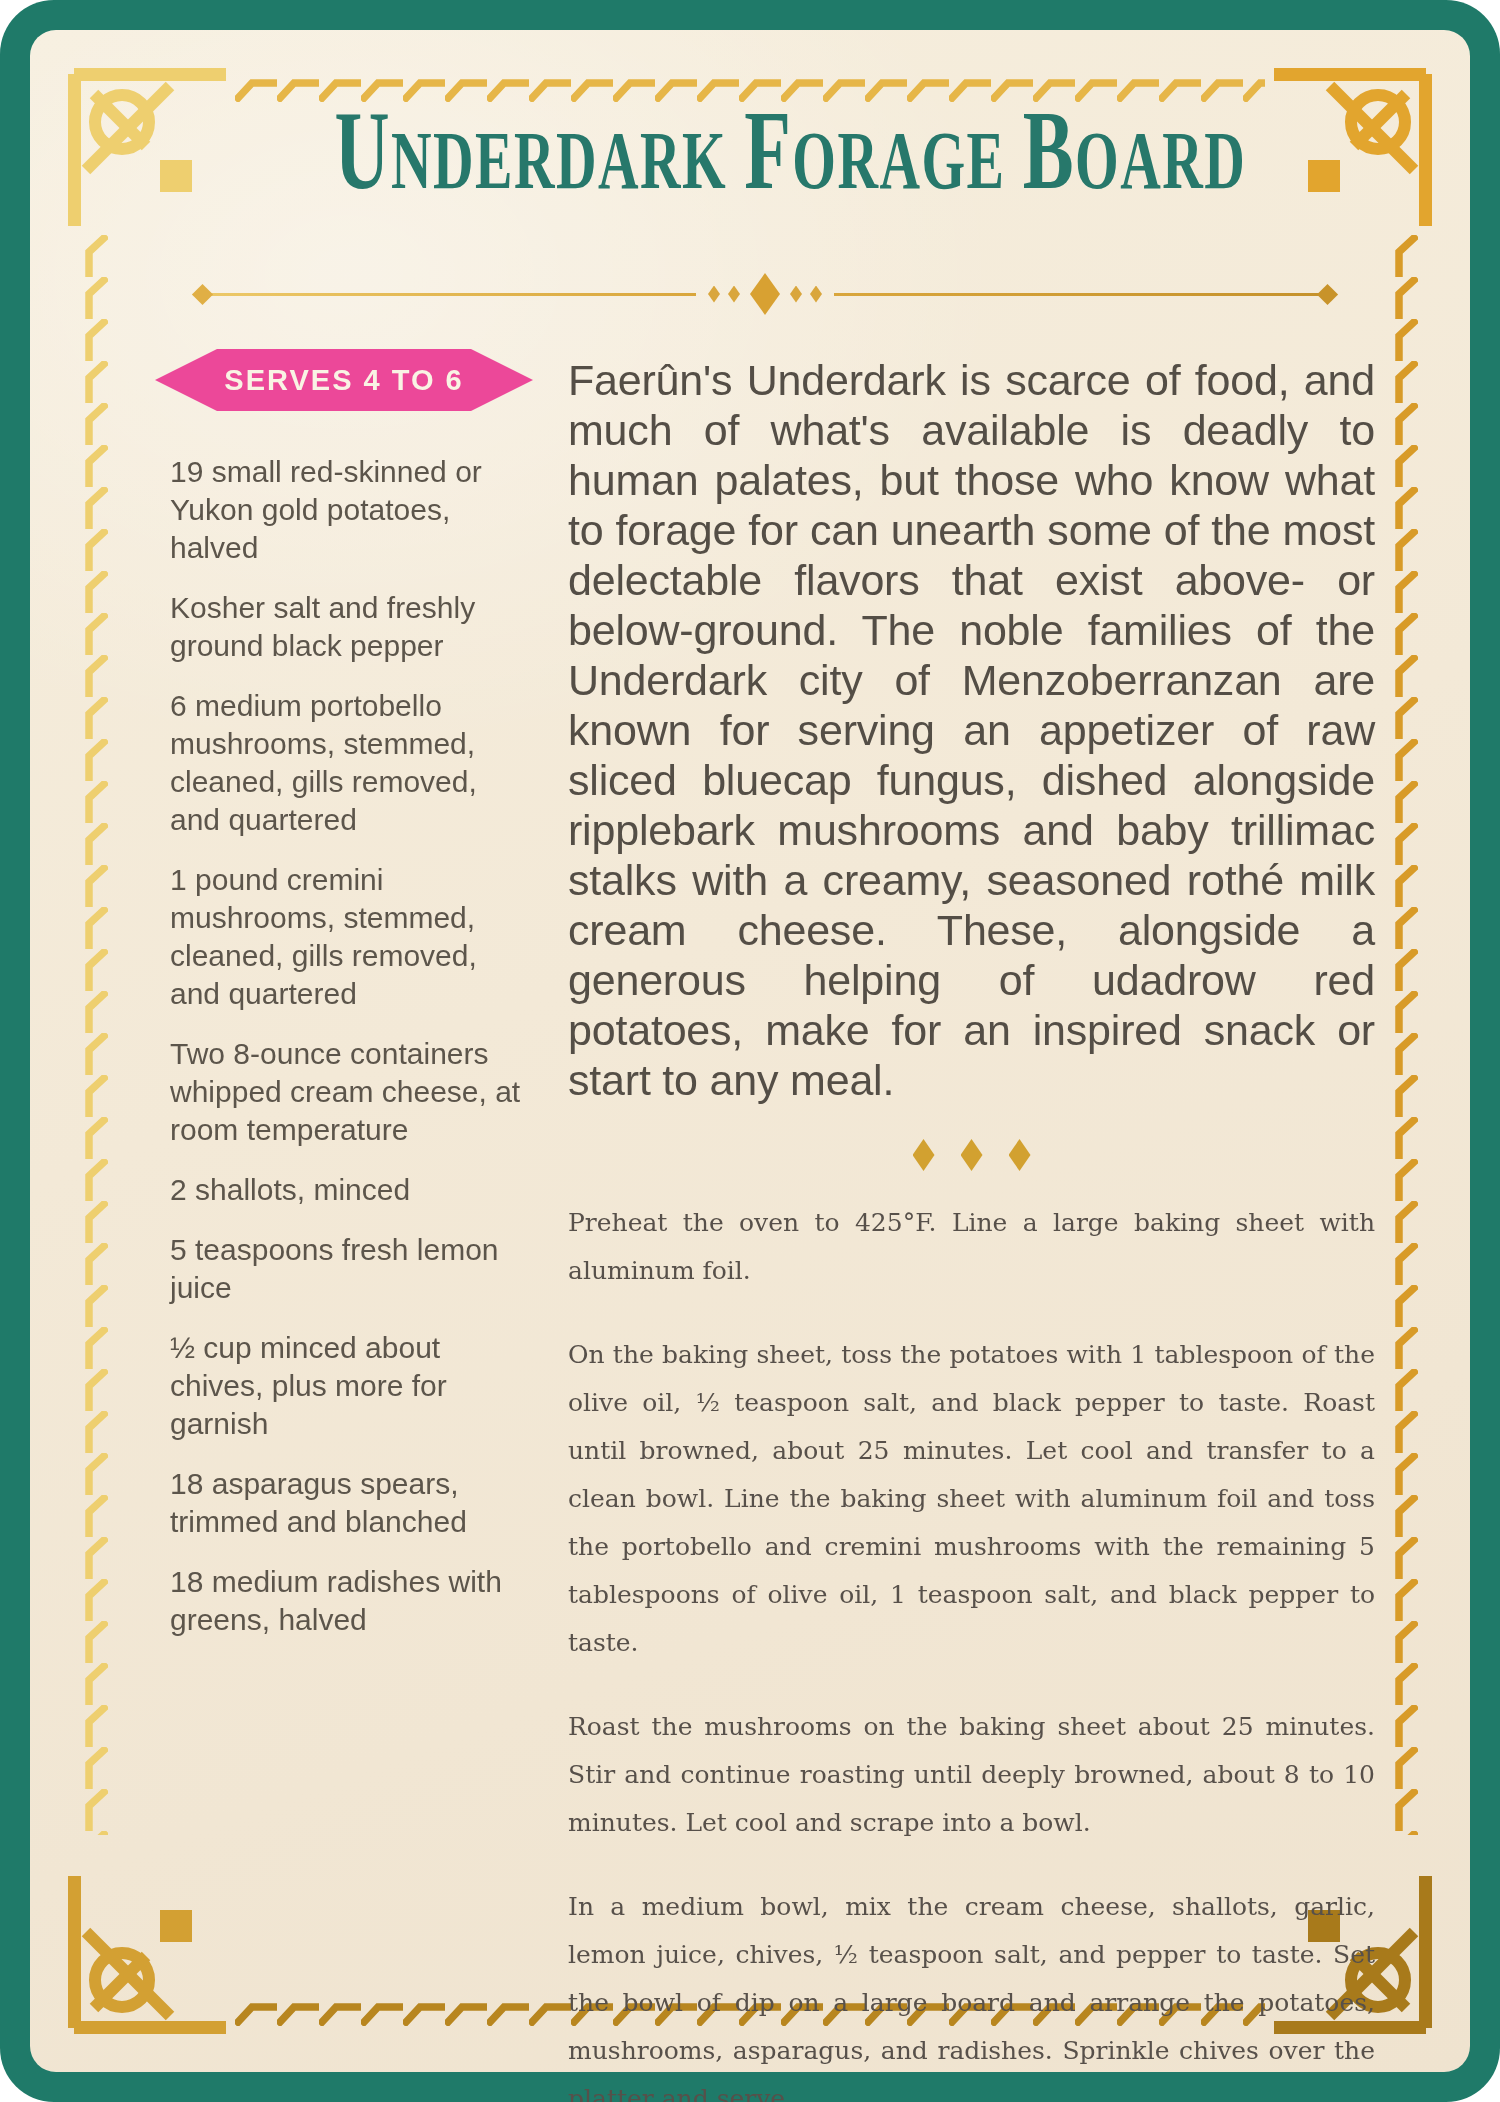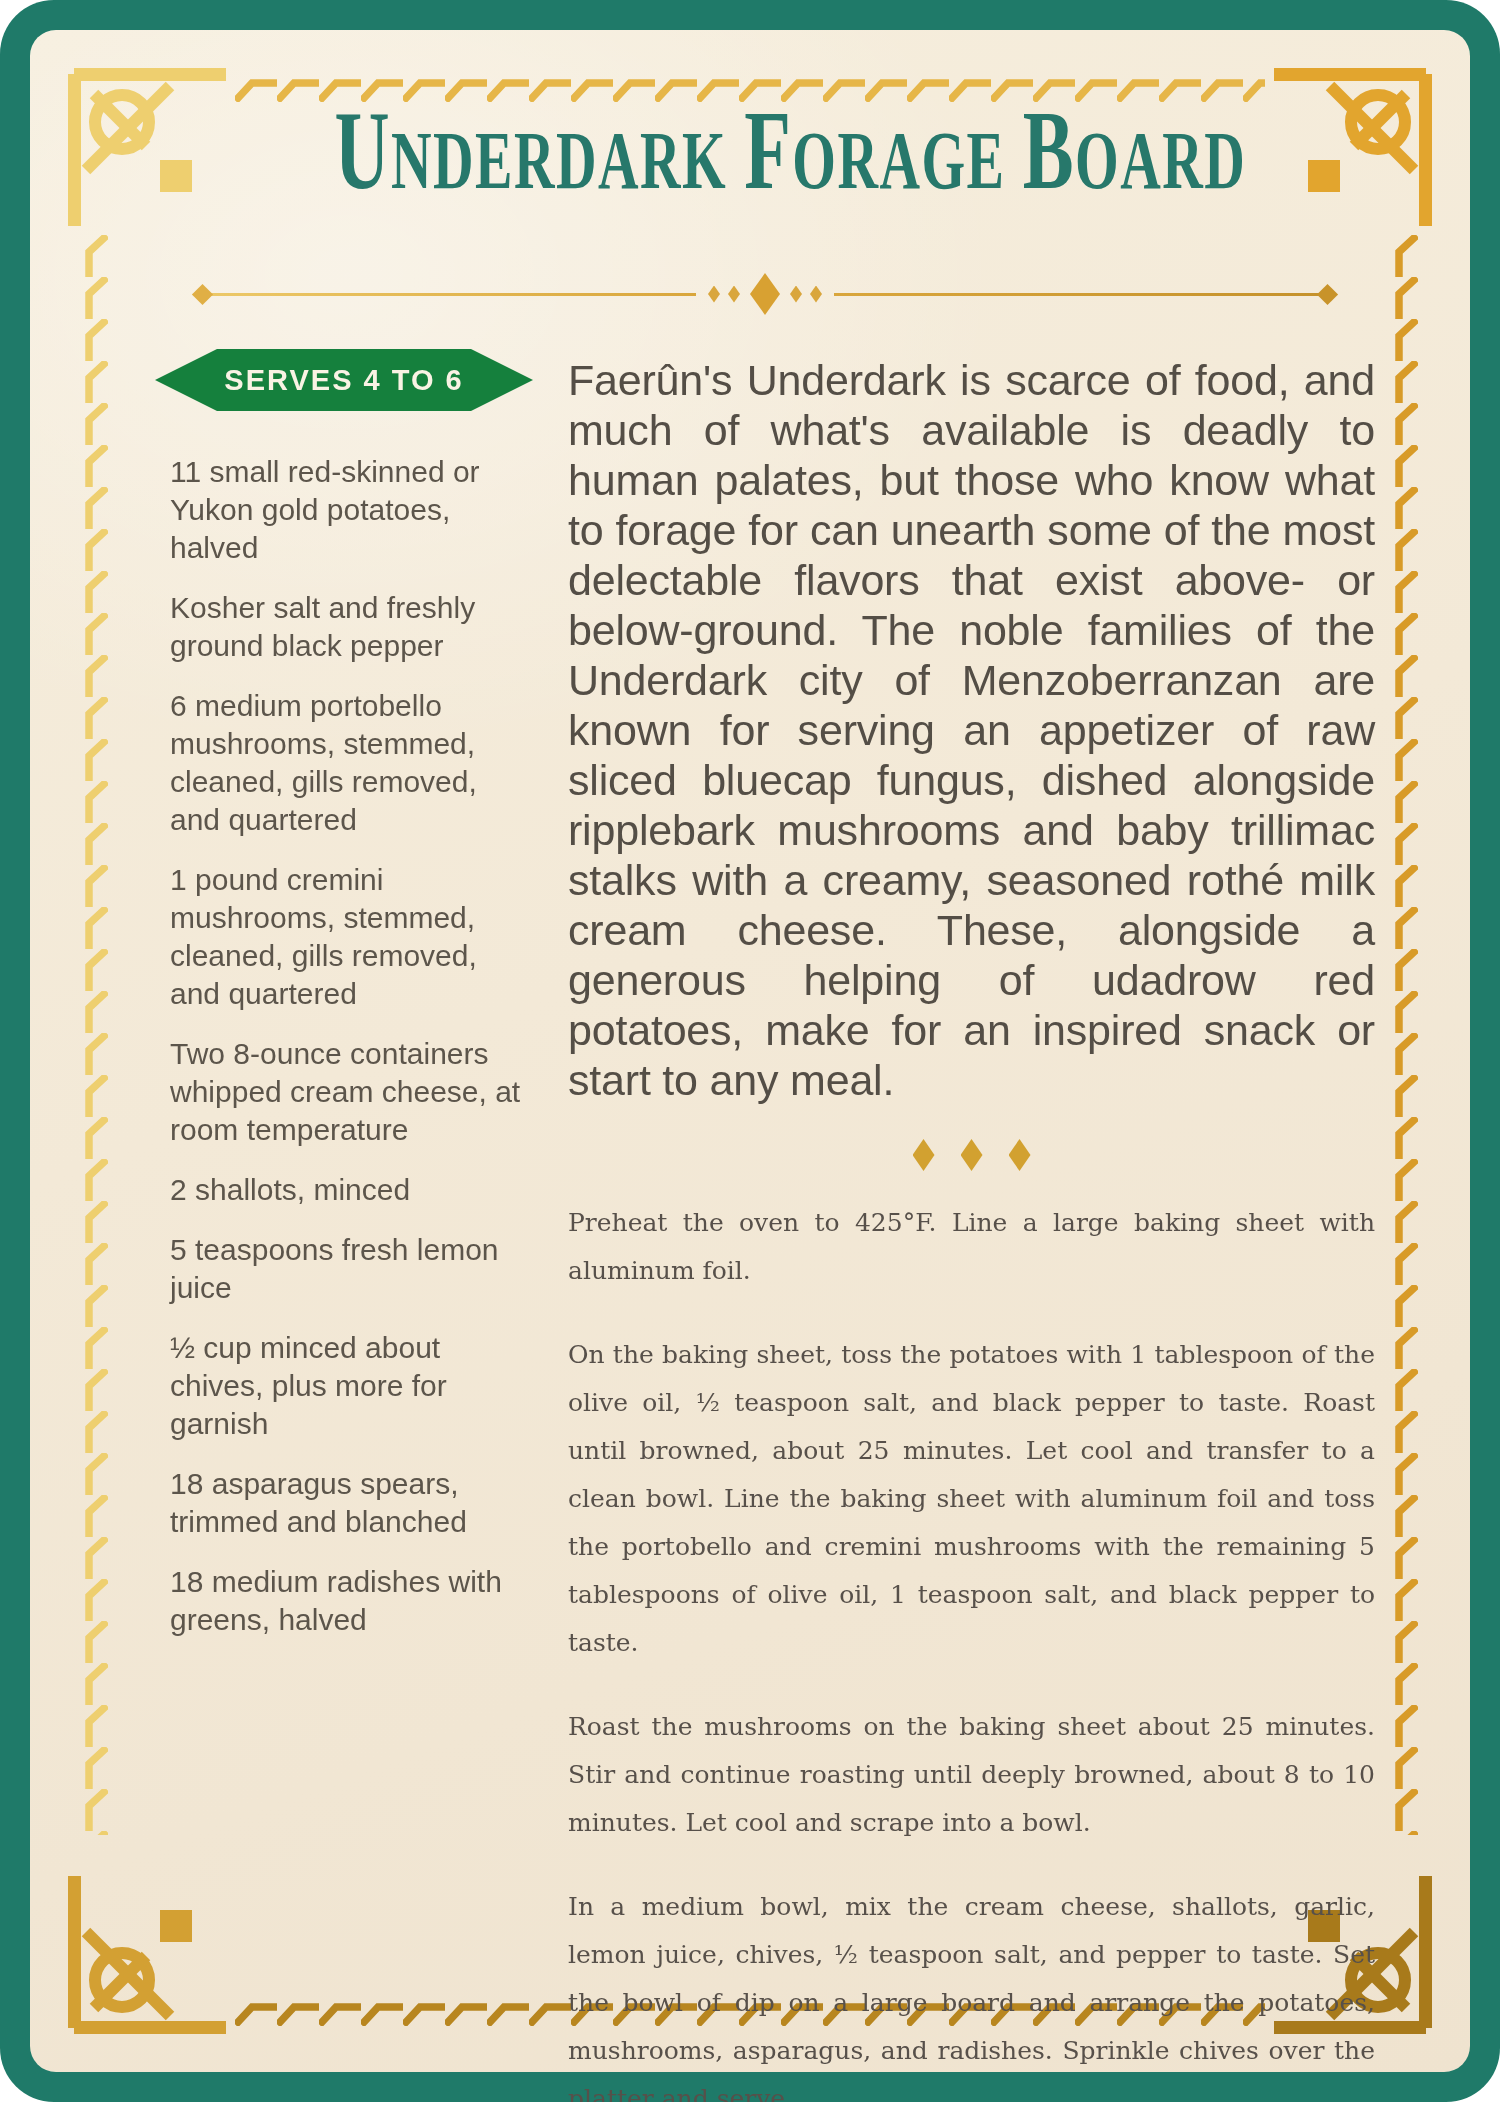--- a/index.html
+++ b/index.html
@@ -31,21 +31,21 @@
   .dm-sm{width:12px;height:17px;clip-path:polygon(50% 0,100% 50%,50% 100%,0 50%);margin:0 4px;}
   .dm-lg{width:30px;height:42px;clip-path:polygon(50% 0,100% 50%,50% 100%,0 50%);margin:0 6px;background:#d8a132;}
   .rule-center{display:flex;align-items:center;margin:0 8px;}
 
   
   .cols{display:flex;margin-top:34px;}
   .col-left{width:378px;flex:none;}
   .col-right{flex:1;margin-left:35px;}
 
   
-  .serves{width:378px;height:62px;box-sizing:border-box;background:#15803d;
+  .serves{width:378px;height:62px;box-sizing:border-box;background:#ec4899;
         clip-path:polygon(0 50%,62px 0,calc(100% - 62px) 0,100% 50%,calc(100% - 62px) 100%,62px 100%);
         display:flex;align-items:center;justify-content:center;
         color:#f9f3e4;font-weight:bold;font-size:29px;letter-spacing:2px;}
   .ingredients{margin-top:42px;padding-left:15px;}
   .ingredients p{margin:0 0 22px 0;max-width:358px;
         font-size:30px;line-height:38px;color:#5c554b;}
 
   
   .intro{margin:6px 0 0 0;font-size:43px;line-height:50px;color:#544e46;
         text-align:justify;letter-spacing:-.2px;}
@@ -121,21 +121,21 @@
       </span>
       <span class="rule-line rl-right"></span>
       <span class="dm dm-end" style="background:#c8932a"></span>
     </div>
 
     <div class="cols">
 
       <div class="col-left">
         <div class="serves">SERVES 4 TO 6</div>
         <div class="ingredients">
-          <p>11 small red-skinned or Yukon gold potatoes, halved</p>
+          <p>19 small red-skinned or Yukon gold potatoes, halved</p>
           <p>Kosher salt and freshly ground black pepper</p>
           <p>6 medium portobello mushrooms, stemmed, cleaned, gills removed, and quartered</p>
           <p>1 pound cremini mushrooms, stemmed, cleaned, gills removed, and quartered</p>
           <p>Two 8-ounce containers whipped cream cheese, at room temperature</p>
           <p>2 shallots, minced</p>
           <p>5 teaspoons fresh lemon juice</p>
           <p>½ cup minced about chives, plus more for garnish</p>
           <p>18 asparagus spears, trimmed and blanched</p>
           <p>18 medium radishes with greens, halved</p>
         </div>

